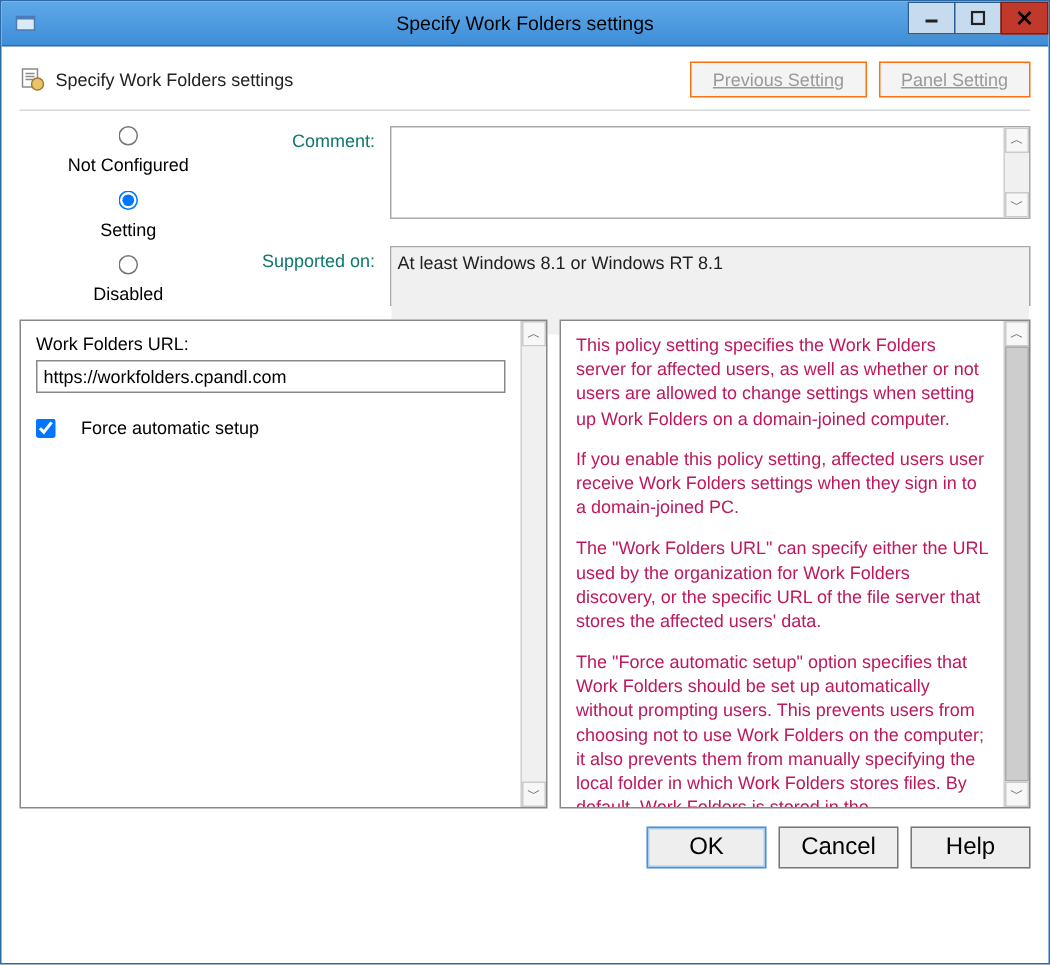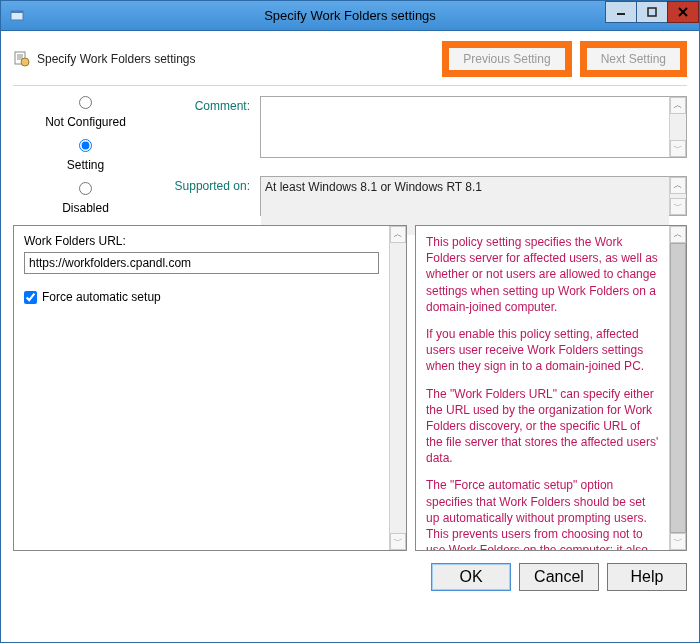--- a/index.html
+++ b/index.html
@@ -75,27 +75,28 @@
     font-size: 12px;
     color: #222;
     flex: 0 0 auto;
   }
   .header-nav {
     margin-left: auto;
     display: flex;
     gap: 8px;
   }
   .nav-btn {
-    border: 7px solid #f97316;
+    border: 1px solid #f97316;
     background: #f4f4f4;
     color: #999;
     padding: 4px 14px;
     font-size: 12px;
     font-family: inherit;
     min-width: 100px;
+    text-decoration: underline;
   }
   .divider {
     border-top: 1px solid #d8d8d8;
     margin: 8px 0 10px 0;
   }
   .top-grid {
     display: grid;
     grid-template-columns: 145px 90px 1fr;
     column-gap: 6px;
     row-gap: 8px;
@@ -144,21 +145,21 @@
     flex: 1;
     padding: 3px 4px;
     min-height: 58px;
     font-size: 12px;
     color: #222;
     overflow: hidden;
   }
   .comment-box { height: 62px; }
   .supported-box { height: 40px; }
   .supported-box .textarea-inner { background: #f0f0f0; }
-  .supported-box { background: #f0f0f0; }
+  .supported-box { background: #f0f0f0; flex-direction: column; }
   .labels-row {
     display: flex;
     margin-top: 14px;
     margin-bottom: 4px;
     font-size: 12px;
   }
   .labels-row .opt-label { width: 334px; }
   .panels {
     display: flex;
     gap: 8px;
@@ -174,32 +175,32 @@
   .panel .panel-inner {
     flex: 1;
     padding: 8px 10px;
     font-size: 12px;
     overflow: hidden;
   }
   .panel-left { flex: 0 0 326px; }
   .panel-right .panel-inner { line-height: 1.35; color: #be185d; }
   .panel-right .panel-inner p { margin: 0 0 11px 0; }
   .url-input {
-    width: 355px;
+    width: 313px;
     border: 1px solid #888;
     padding: 3px 4px;
     font-family: inherit;
     font-size: 12px;
     margin-top: 4px;
     margin-bottom: 16px;
   }
   .checkbox-row {
     display: flex;
     align-items: center;
-    gap: 5px;
+    gap: 17px;
     font-size: 12px;
   }
   .side-scroll {
     width: 17px;
     border-left: 1px solid #d0d0d0;
     background: #f0f0f0;
     display: flex;
     flex-direction: column;
   }
   .side-scroll .track { flex: 1; background: #f0f0f0; }
@@ -267,21 +268,21 @@
           <rect x="1" y="1" width="10" height="12" fill="#fff" stroke="#8a8a8a"></rect>
           <line x1="3" y1="4" x2="9" y2="4" stroke="#8a8a8a"></line>
           <line x1="3" y1="6" x2="9" y2="6" stroke="#8a8a8a"></line>
           <line x1="3" y1="8" x2="9" y2="8" stroke="#8a8a8a"></line>
           <circle cx="11" cy="11" r="4" fill="#e9c46a" stroke="#9b7b2e"></circle>
         </svg>
     </span>
     <span class="header-title">Specify Work Folders settings</span>
     <div class="header-nav">
       <button class="nav-btn" disabled="">Previous Setting</button>
-      <button class="nav-btn" disabled="">Next Setting</button>
+      <button class="nav-btn" disabled="">Panel Setting</button>
     </div>
   </div>
   <div class="divider"></div>
 
   <div class="top-grid">
     <div class="radio-group" style="grid-row: span 2;">
       <label>
         <input type="radio" name="state" style="">
         <span>Not Configured</span>
       </label>

